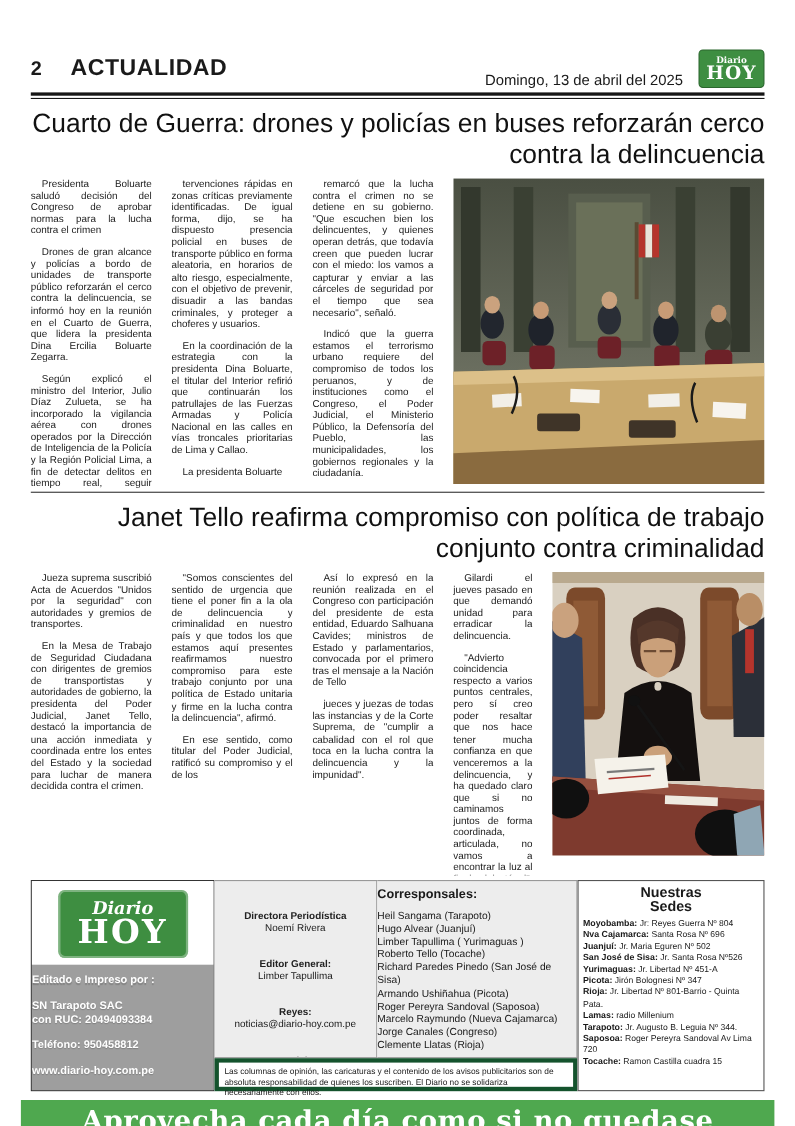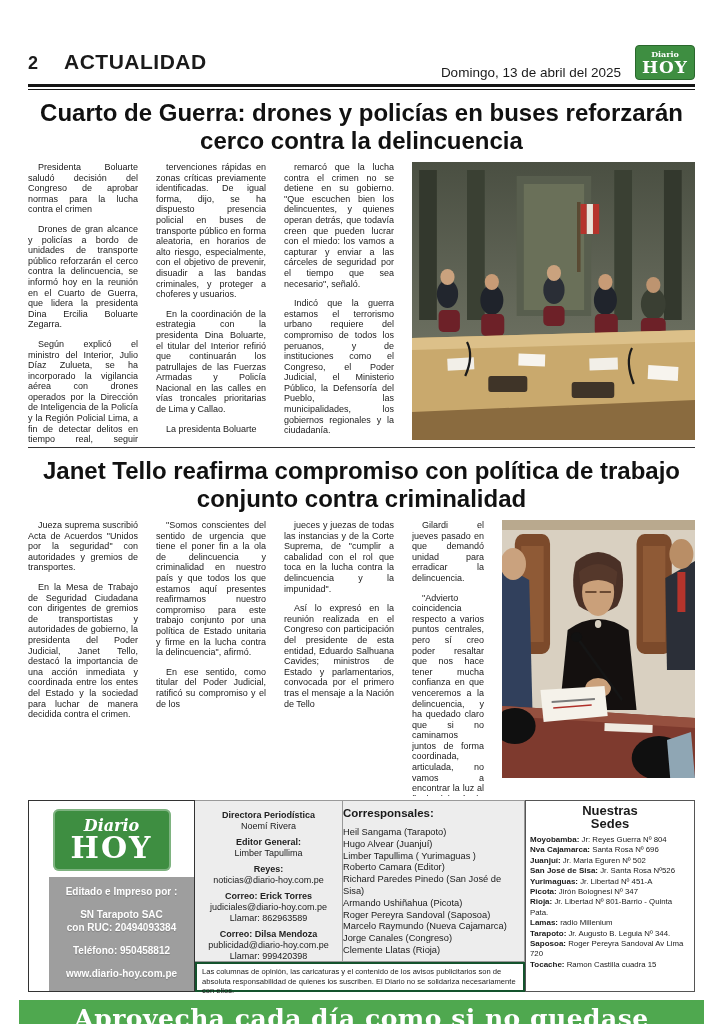--- a/index.html
+++ b/index.html
@@ -11,47 +11,47 @@
   .pagenum{font-weight:bold;font-size:18px;}
   .section{font-weight:bold;font-size:21px;letter-spacing:.5px;}
   .m-right{display:flex;align-items:flex-end;gap:14px;}
   .date{font-size:13.5px;}
   .logo-badge{width:58px;height:33px;background:#3e8e41;border:1px solid #2a672d;border-radius:4px;color:#fff;display:flex;flex-direction:column;align-items:center;justify-content:center;}
   .logo-top{font:bold 8px "DejaVu Serif",serif;line-height:9px;}
   .logo-main{font:bold 17px "DejaVu Serif",serif;line-height:16px;letter-spacing:1px;}
   .rule-double{margin-top:4px;border-top:3px solid #151515;border-bottom:1.5px solid #151515;height:2px;}
   .rule-thin{border-top:1.5px solid #333;margin:3px 0 2px;}
   
-  h1{margin:9px 0 7px;text-align:center;font-size:24px;line-height:28px;font-weight:bold;color:#111;}
+  h1{margin:9px 0 7px;text-align:right;font-size:24px;line-height:28px;font-weight:normal;color:#111;}
   
   .a-body{display:grid;gap:18px;}
   .a1{grid-template-columns:110px 110px 110px 1fr;height:282px;}
   .a2{grid-template-columns:110px 110px 110px 72px 1fr;height:276px;}
   .col{overflow:hidden;height:100%;}
   .col p{margin:0 0 9px;font-size:9px;line-height:10.6px;text-align:justify;text-indent:10px;hyphens:auto;}
   figure{margin:0;overflow:hidden;}
   figure svg{display:block;width:100%;height:100%;}
   .ph1{height:278px;}
   .ph2{height:258px;align-self:start;}
   
   .footer-grid{display:grid;grid-template-columns:167px 148px 182px 170px;grid-template-rows:auto 30px;grid-template-areas:"pub staff corr sedes" "pub disc disc sedes";margin-top:4px;height:192px;}
   .pub{grid-area:pub;border:1.5px solid #333;display:flex;flex-direction:column;}
   .pub-logo-wrap{background:#fff;display:flex;align-items:center;justify-content:center;padding:8px 0 6px;}
   .pub-logo{width:118px;height:62px;background:#3e8e41;border-radius:6px;color:#fff;display:flex;flex-direction:column;align-items:center;justify-content:center;box-shadow:inset 0 0 0 2px #ffffff55;}
   .pub-logo .d{font:italic bold 16px "DejaVu Serif",serif;line-height:16px;}
   .pub-logo .h{font:bold 30px "DejaVu Serif",serif;line-height:28px;letter-spacing:2px;}
-  .pub-gray{background:#9e9e9e;color:#fff;flex:1;text-align:center;font-weight:bold;font-size:10px;line-height:13px;padding-top:8px;margin-left:20px;}
+  .pub-gray{background:#9e9e9e;color:#fff;flex:1;font-weight:bold;font-size:10px;line-height:13px;padding-top:8px;}
   .pub-gray p{margin:0 0 10px;text-shadow:0 1px 1px #00000033;}
   .staff{grid-area:staff;background:#ededed;border:1px solid #999;border-left:none;text-align:center;padding-top:4px;overflow:hidden;}
   .staff p{margin:0;font-size:9px;line-height:11px;}
-  .staff .lb{font-weight:bold;color:#222;margin-top:5px;}
+  .staff .lb{font-weight:bold;color:#222;margin-top:22px;}
   .corr{grid-area:corr;background:#ededed;border:1px solid #999;border-left:none;padding-top:4px;overflow:hidden;}
   .corr-title{font-weight:bold;font-size:11.5px;margin:2px 0 8px;}
   .corr-item{font-size:9.3px;line-height:11.8px;}
-  .disc{grid-area:disc;border:2px solid #14532d;background:#fff;font-size:7.6px;line-height:9.5px;padding:3px 5px;box-sizing:border-box;}
+  .disc{grid-area:disc;border:4px solid #14532d;background:#fff;font-size:7.6px;line-height:9.5px;padding:3px 5px;box-sizing:border-box;}
   .sedes{grid-area:sedes;border:1.5px solid #555;border-left:1px solid #555;padding:3px 4px;box-sizing:border-box;overflow:hidden;background:#fff;}
   .sedes-title{text-align:center;font-weight:bold;font-size:13px;line-height:13px;margin-bottom:5px;}
   .sede{font-size:7.8px;line-height:10.4px;}
   .sede b{font-size:8px;}
   
   .banner{margin:8px -9px 0;background:#4fa84f;color:#fff;text-align:center;font:bold 25px "DejaVu Serif",serif;padding:4px 0 8px;letter-spacing:.5px;}
 </style>
 </head>
 <body>
 
@@ -143,22 +143,22 @@
   <div class="a-body a2">
     <div class="col">
       <p>Jueza suprema suscribió Acta de Acuerdos "Unidos por la seguridad" con autoridades y gremios de transportes.</p>
       <p>En la Mesa de Trabajo de Seguridad Ciudadana con dirigentes de gremios de transportistas y autoridades de gobierno, la presidenta del Poder Judicial, Janet Tello, destacó la importancia de una acción inmediata y coordinada entre los entes del Estado y la sociedad para luchar de manera decidida contra el crimen.</p>
     </div>
     <div class="col">
       <p>"Somos conscientes del sentido de urgencia que tiene el poner fin a la ola de delincuencia y criminalidad en nuestro país y que todos los que estamos aquí presentes reafirmamos nuestro compromiso para este trabajo conjunto por una política de Estado unitaria y firme en la lucha contra la delincuencia", afirmó.</p>
       <p>En ese sentido, como titular del Poder Judicial, ratificó su compromiso y el de los</p>
     </div>
     <div class="col">
+      <p>Así lo expresó en la reunión realizada en el Congreso con participación del presidente de esta entidad, Eduardo Salhuana Cavides; ministros de Estado y parlamentarios, convocada por el primero tras el mensaje a la Nación de Tello</p>
       <p>jueces y juezas de todas las instancias y de la Corte Suprema, de "cumplir a cabalidad con el rol que toca en la lucha contra la delincuencia y la impunidad".</p>
-      <p>Así lo expresó en la reunión realizada en el Congreso con participación del presidente de esta entidad, Eduardo Salhuana Cavides; ministros de Estado y parlamentarios, convocada por el primero tras el mensaje a la Nación de Tello</p>
     </div>
     <div class="col">
       <p>Gilardi el jueves pasado en que demandó unidad para erradicar la delincuencia.</p>
       <p>"Advierto coincidencia respecto a varios puntos centrales, pero sí creo poder resaltar que nos hace tener mucha confianza en que venceremos a la delincuencia, y ha quedado claro que si no caminamos juntos de forma coordinada, articulada, no vamos a encontrar la luz al final del túnel", resaltó.</p>
     </div>
     <figure class="ph2">
       <svg viewBox="0 0 241 258" preserveAspectRatio="none">
         <rect x="0" y="0" width="241" height="258" fill="#d9d0c1"></rect>
         <rect x="0" y="0" width="241" height="10" fill="#b9a98e"></rect>
         <rect x="16" y="14" width="44" height="120" rx="10" fill="#7c4a2b"></rect>
@@ -222,21 +222,21 @@
       <p class="lb">Correo: Dilsa Mendoza</p>
       <p>publicidad@diario-hoy.com.pe</p>
       <p>Llamar: 999420398</p>
     </div>
 
     <div class="corr">
       <div class="corr-title">Corresponsales:</div>
       <div class="corr-item">Heil Sangama (Tarapoto)</div>
       <div class="corr-item">Hugo Alvear (Juanjuí)</div>
       <div class="corr-item">Limber Tapullima ( Yurimaguas )</div>
-      <div class="corr-item">Roberto  Camara (Editor)</div>
+      <div class="corr-item">Roberto  Tello (Tocache)</div>
       <div class="corr-item">Richard Paredes Pinedo (San José de Sisa)</div>
       <div class="corr-item">Armando Ushiñahua (Picota)</div>
       <div class="corr-item">Roger Pereyra Sandoval (Saposoa)</div>
       <div class="corr-item">Marcelo Raymundo (Nueva Cajamarca)</div>
       <div class="corr-item">Jorge Canales (Congreso)</div>
       <div class="corr-item">Clemente Llatas (Rioja)</div>
     </div>
 
     <div class="disc">Las columnas de opinión,  las caricaturas y el contenido de los avisos publicitarios  son de absoluta responsabilidad de quienes los suscriben.  El Diario no se solidariza necesariamente con ellos.</div>
 

